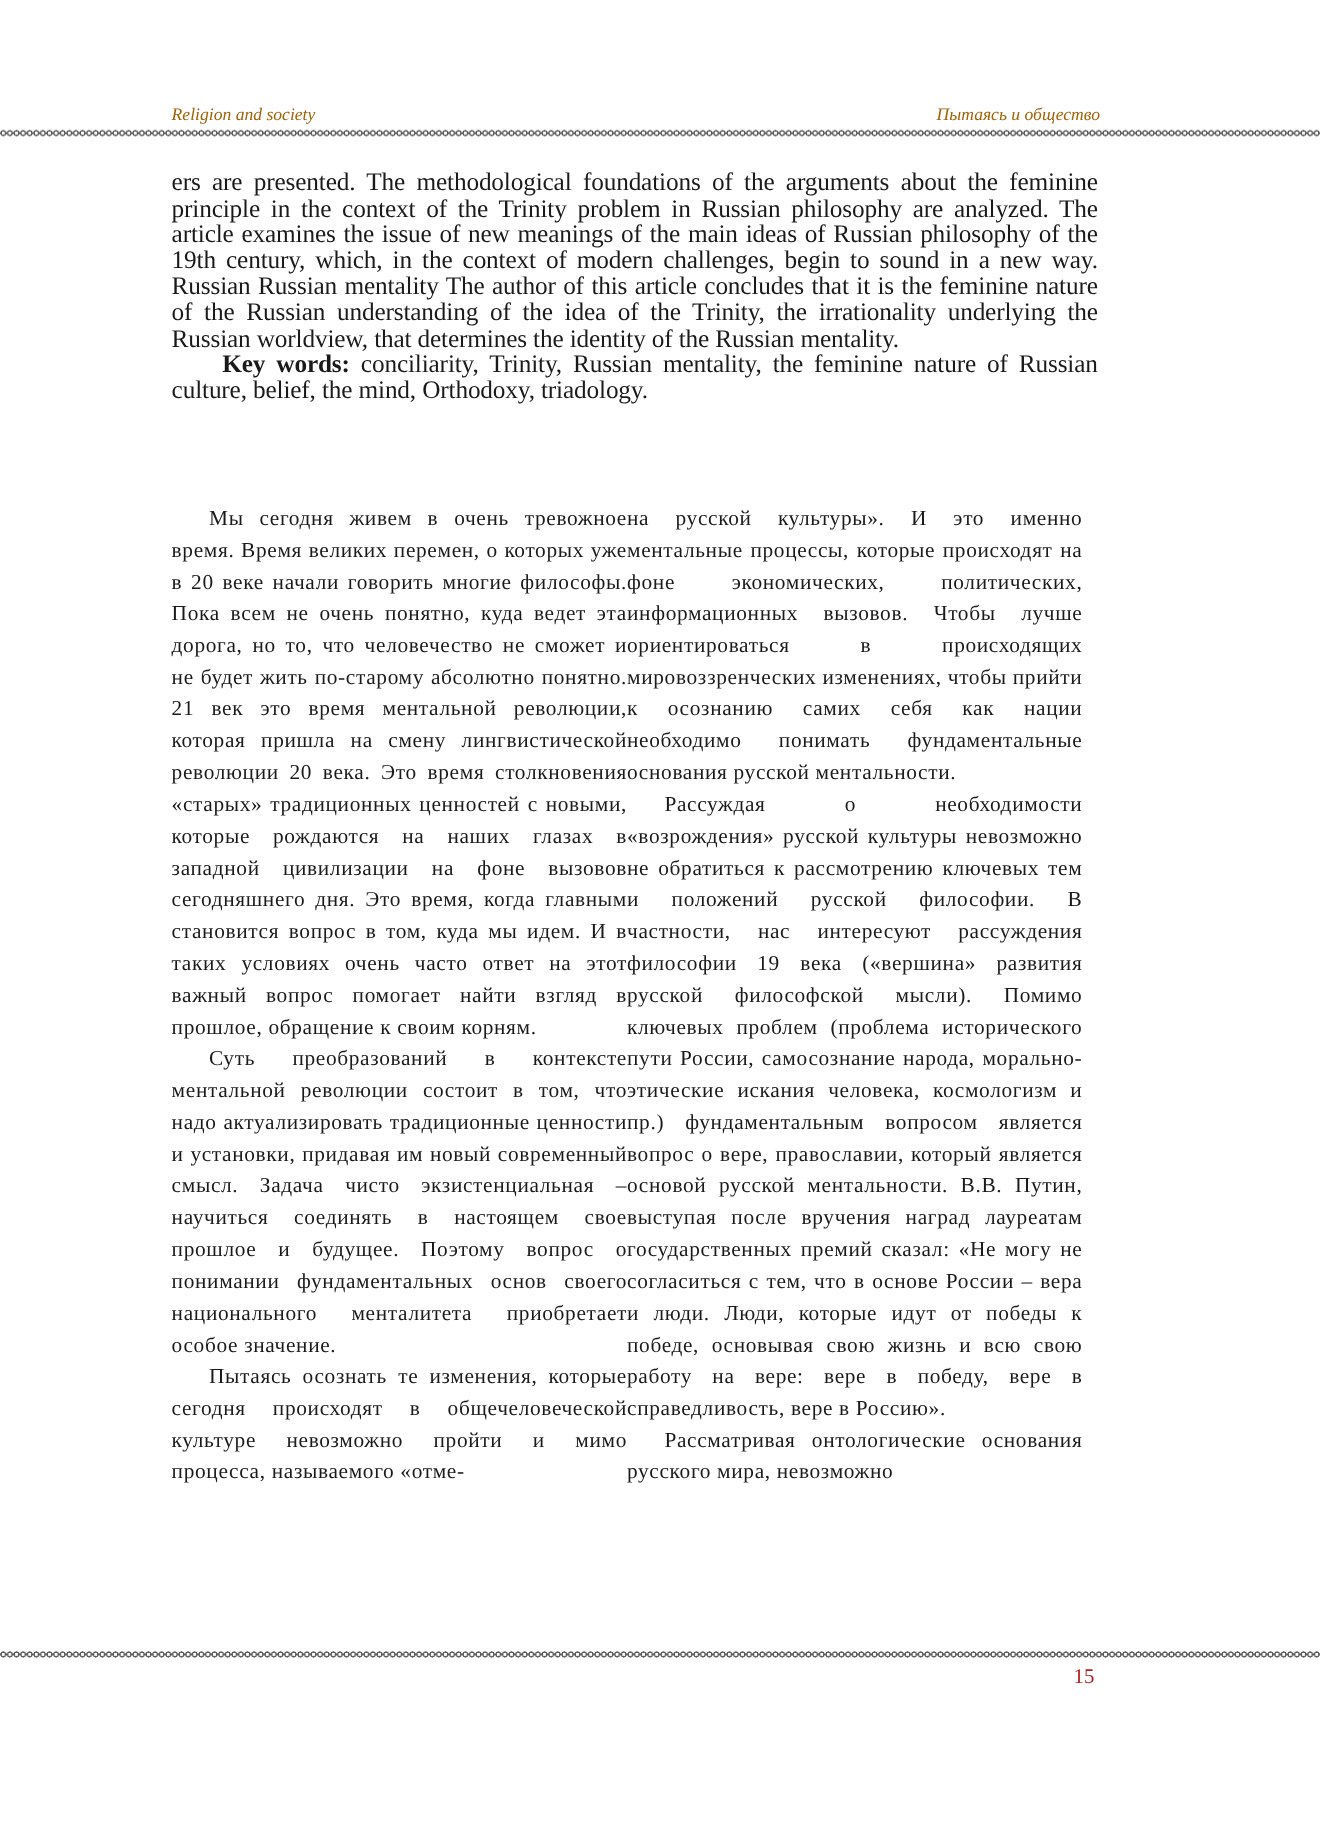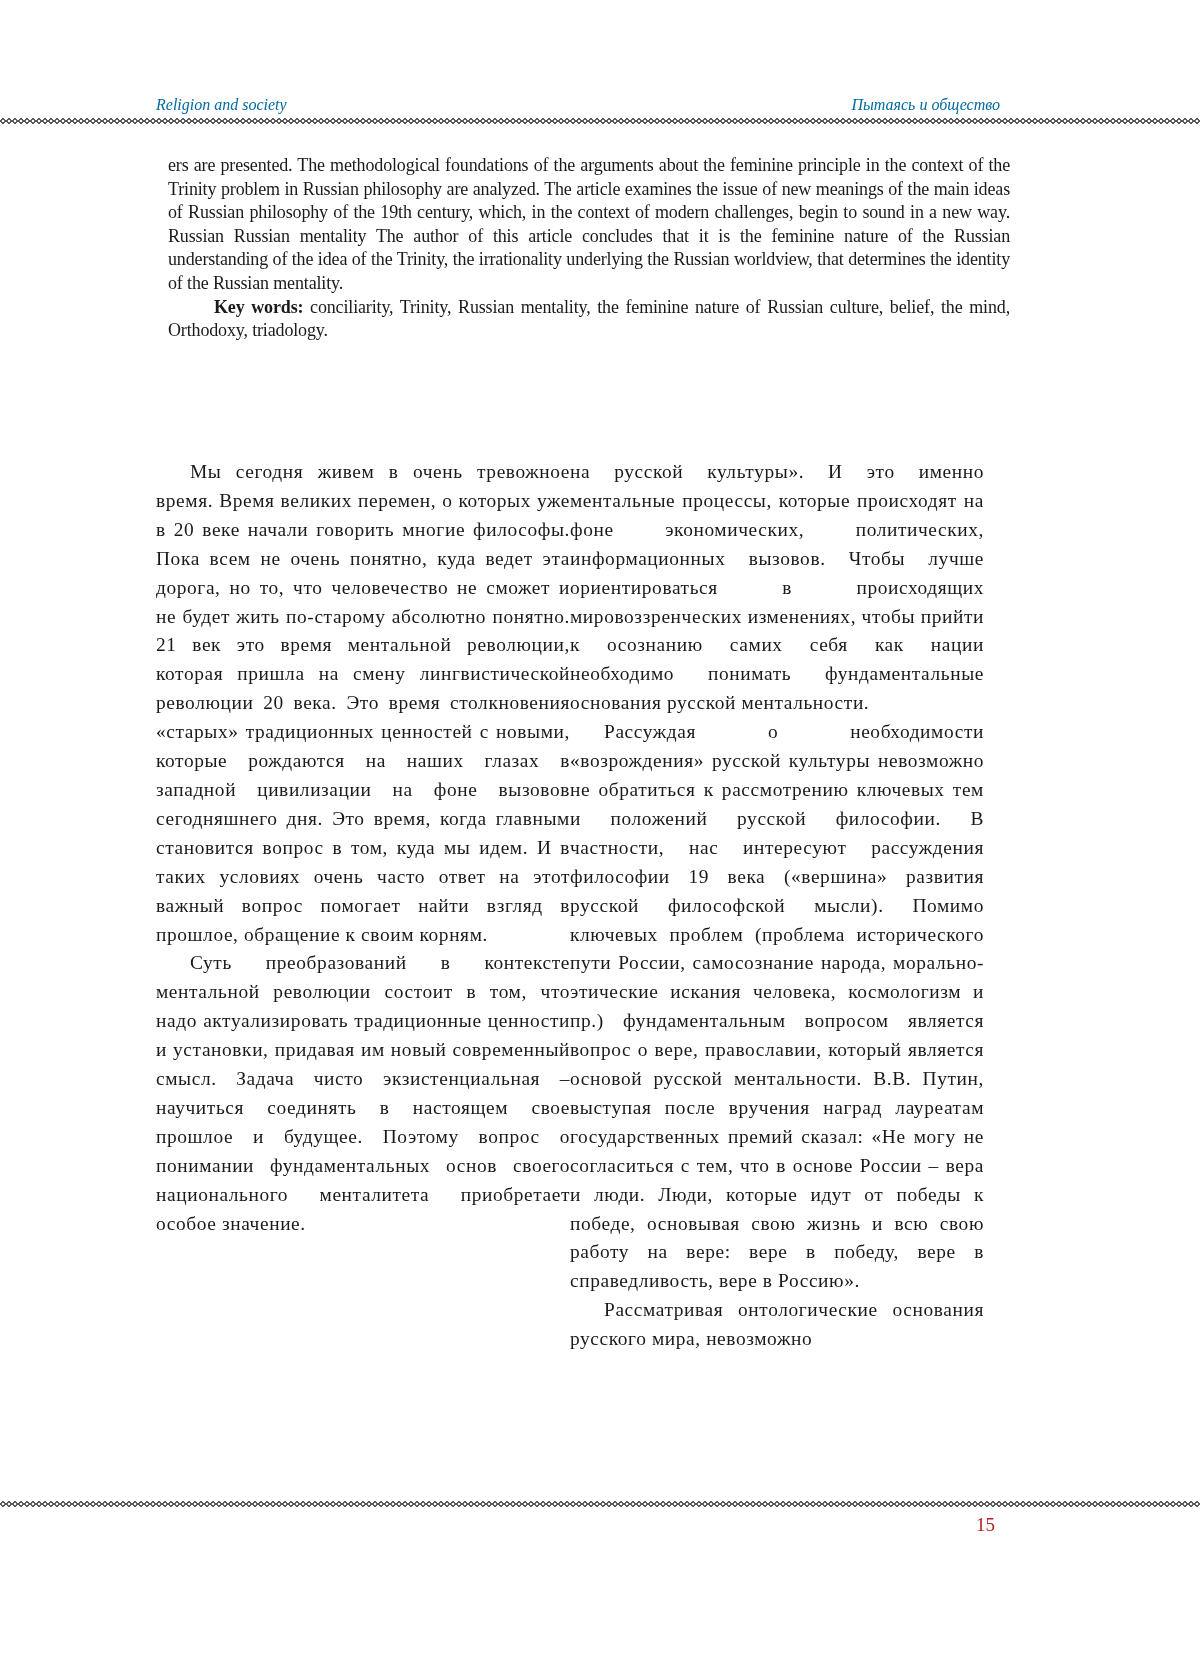--- a/index.html
+++ b/index.html
@@ -3,36 +3,36 @@
   <meta charset="utf-8">
   <style>
     html, body { margin: 0; padding: 0; background: #ffffff; }
     body {
       width: 1200px; height: 1675px; position: relative; overflow: hidden;
       font-family: "Liberation Serif", "DejaVu Serif", serif; color: #1a1a1a;
     }
     .running-head {
       position: absolute; left: 156px; right: 200px; top: 96px;
       display: flex; justify-content: space-between;
-      font-style: italic; font-size: 16px; color: #0369a1;
+      font-style: italic; font-size: 16px; color: #a16207;
       font-family: "Liberation Serif", serif;
       gap: 42px;
     }
     .chain {
       position: absolute; left: 0; width: 1200px; height: 8px;
       background-image:
         radial-gradient(circle at 3px 4px, transparent 1.4px, #555 1.6px, #555 2.6px, transparent 2.9px);
       background-size: 6px 8px;
       background-repeat: repeat-x;
     }
     .chain.top { top: 117px; }
     .chain.bottom { top: 1500px; }
     .abstract {
-      position: absolute; left: 168px; top: 154px; width: 842px;
-      font-size: 18px; line-height: 23.6px; text-align: justify;
+      position: absolute; left: 156px; top: 154px; width: 842px;
+      font-size: 23px; line-height: 23.6px; text-align: justify;
       letter-spacing: -0.15px;
     }
     .abstract p { margin: 0; }
     .abstract .kw { text-indent: 34px; }
     .abstract .kw b { font-weight: bold; margin-left: 12px; }
     .columns {
       position: absolute; left: 156px; top: 458px; width: 842px;
       display: flex; justify-content: flex-start;
     }
     .col {
@@ -57,20 +57,21 @@
 
 <div class="abstract">
   <p>ers are presented. The methodological foundations of the arguments about the feminine principle in the context of the Trinity problem in Russian philosophy are analyzed. The article examines the issue of new meanings of the main ideas of Russian philosophy of the 19th century, which, in the context of modern challenges, begin to sound in a new way. Russian Russian mentality The author of this article concludes that it is the feminine nature of the Russian understanding of the idea of the Trinity, the irrationality underlying the Russian worldview, that determines the identity of the Russian mentality.</p>
   <p class="kw"><b>Key words:</b><span> conciliarity, Trinity, Russian mentality, the feminine nature of Russian culture, belief, the mind, Orthodoxy, triadology.</span></p>
 </div>
 
 <div class="columns">
   <div class="col">
     <p class="indent">Мы сегодня живем в очень тревожное время. Время великих перемен, о которых уже в 20 веке начали говорить многие философы. Пока всем не очень понятно, куда ведет эта дорога, но то, что человечество не сможет и не будет жить по-старому абсолютно понятно. 21 век это время ментальной революции, которая пришла на смену лингвистической революции 20 века. Это время столкновения «старых» традиционных ценностей с новыми, которые рождаются на наших глазах в западной цивилизации на фоне вызовов сегодняшнего дня. Это время, когда главным становится вопрос в том, куда мы идем. И в таких условиях очень часто ответ на этот важный вопрос помогает найти взгляд в прошлое, обращение к своим корням.</p>
     <p class="indent">Суть преобразований в контексте ментальной революции состоит в том, что надо актуализировать традиционные ценности и установки, придавая им новый современный смысл. Задача чисто экзистенциальная – научиться соединять в настоящем свое прошлое и будущее. Поэтому вопрос о понимании фундаментальных основ своего национального менталитета приобретает особое значение.</p>
+    <p class="indent">Пытаясь осознать те изменения, которые сегодня происходят в общечеловеческой культуре невозможно пройти и мимо процесса, называемого «отме-</p>
   </div>
   <div class="col">
     <p>на русской культуры». И это именно ментальные процессы, которые происходят на фоне экономических, политических, информационных вызовов. Чтобы лучше ориентироваться в происходящих мировоззренческих изменениях, чтобы прийти к осознанию самих себя как нации необходимо понимать фундаментальные основания русской ментальности.</p>
     <p class="indent">Рассуждая о необходимости «возрождения» русской культуры невозможно не обратиться к рассмотрению ключевых тем и положений русской философии. В частности, нас интересуют рассуждения философии 19 века («вершина» развития русской философской мысли). Помимо ключевых проблем (проблема исторического пути России, самосознание народа, морально-этические искания человека, космологизм и пр.) фундаментальным вопросом является вопрос о вере, православии, который является основой русской ментальности. В.В. Путин, выступая после вручения наград лауреатам государственных премий сказал: «Не могу не согласиться с тем, что в основе России – вера и люди. Люди, которые идут от победы к победе, основывая свою жизнь и всю свою работу на вере: вере в победу, вере в справедливость, вере в Россию».</p>
     <p class="indent">Рассматривая онтологические основания русского мира, невозможно</p>
   </div>
 </div>
 
 <div class="chain bottom"></div>
 <div class="page-number">15</div>

